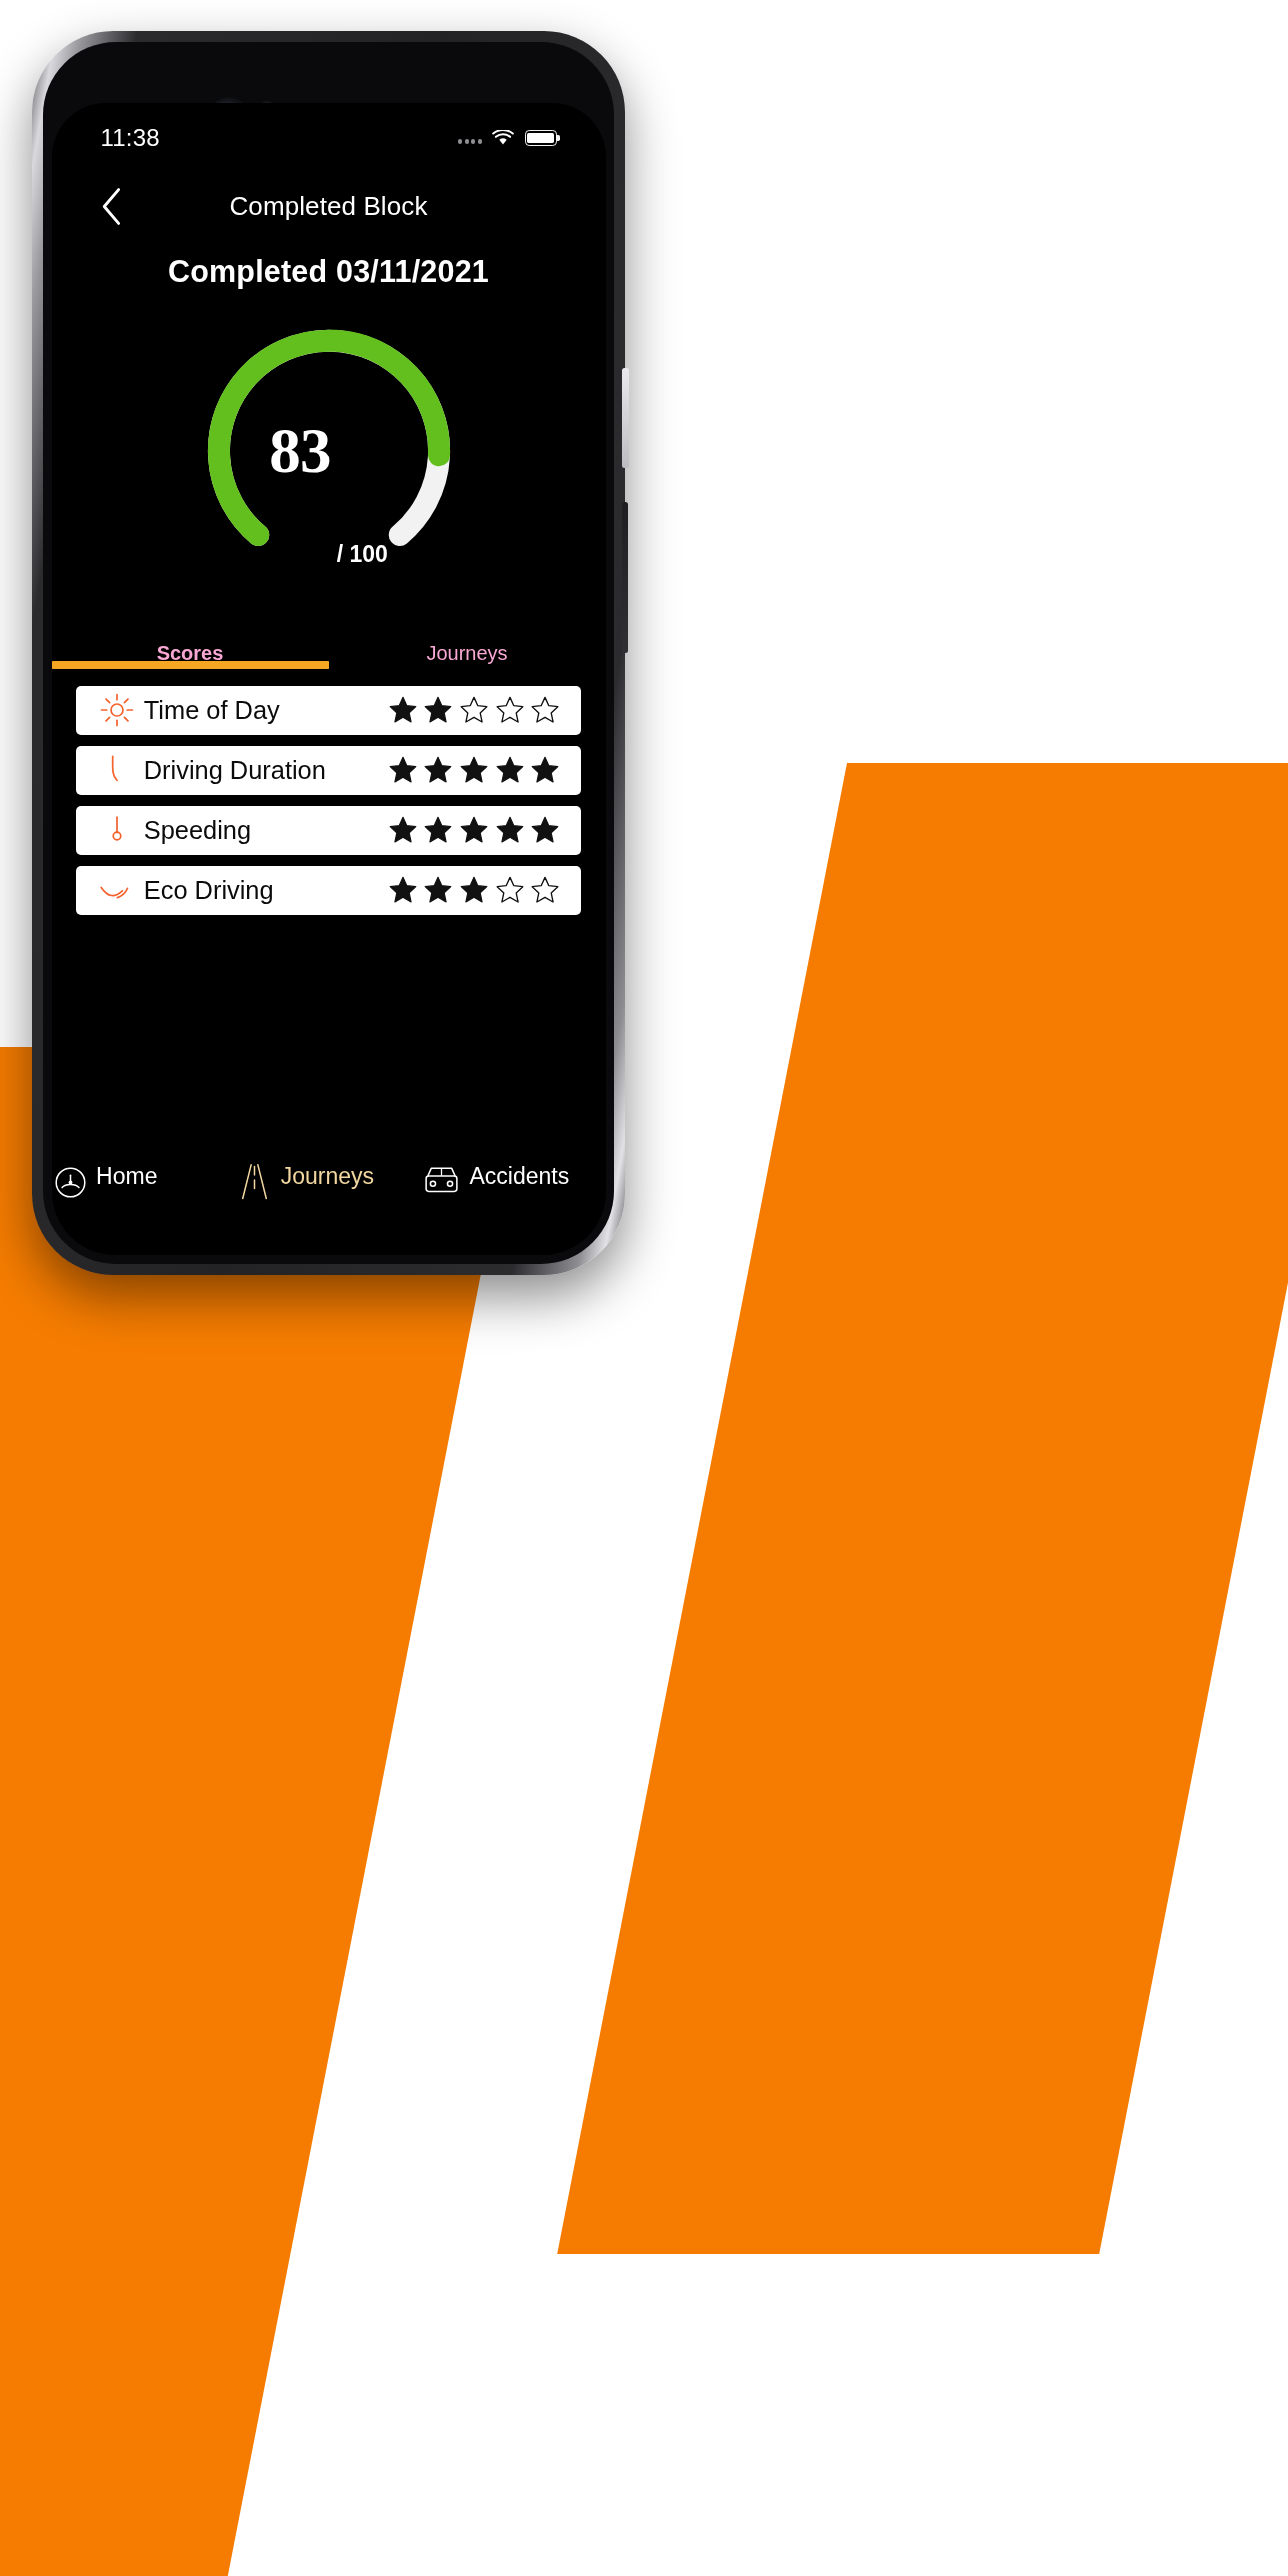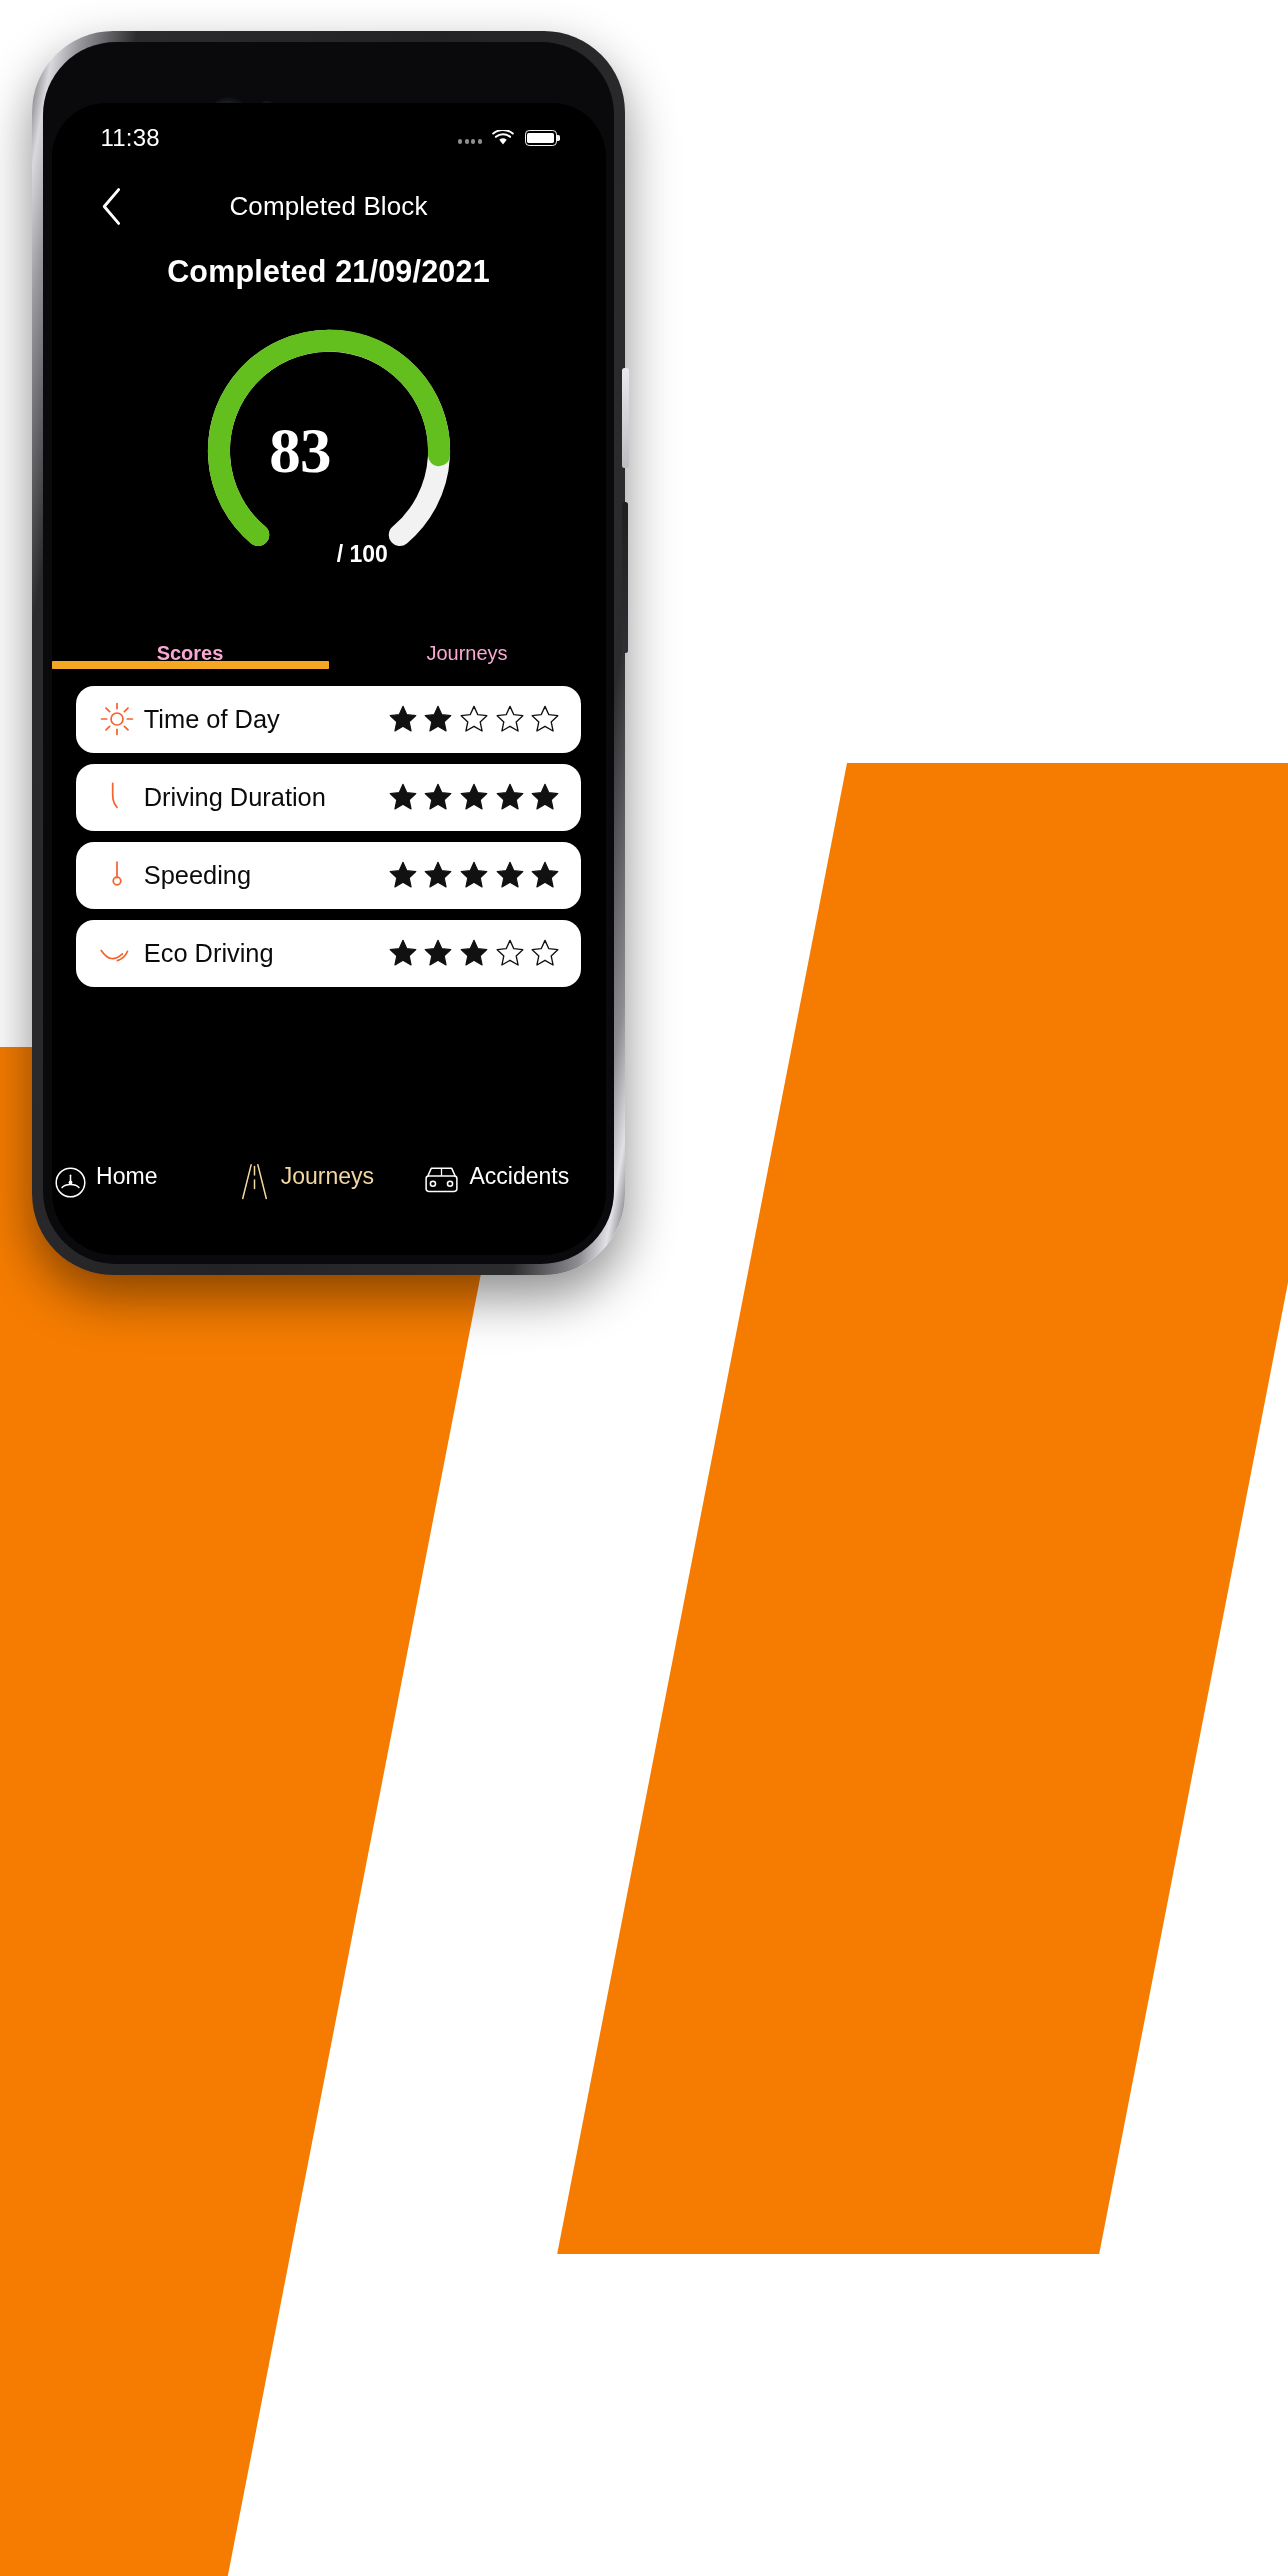--- a/index.html
+++ b/index.html
@@ -144,21 +144,21 @@
   .tab.active .tab-underline{
     position:absolute; left:0; right:0; bottom:0; height:7.6px; background:#F5A623; border-radius:0.8px;
   }
 
   
   .cards{
     position:absolute; left:24.6px; top:583px; width:calc(100% - 49px);
     display:flex; flex-direction:column; gap:11px;
   }
   .card{
-    height:67px; background:#fff; border-radius:18px;
+    height:49px; background:#fff; border-radius:5px;
     display:flex; align-items:center;
     padding:0 22px 0 18.6px;
     cursor:pointer;
   }
   .card-icon{ width:44px; display:flex; align-items:center; justify-content:center; flex:0 0 44px; }
   .card-label{ font-size:25.4px; color:#0b0b0b; font-weight:400; margin-left:5.1px; flex:1; }
   .stars{ display:flex; align-items:center; gap:7.6px; }
   .star{ width:28px; height:28px; display:block; }
 
   
@@ -222,21 +222,21 @@
 
         <div class="header">
           <div class="back-btn">
             <svg width="22" height="39" viewBox="0 0 26 46">
               <path d="M22 3 L5 23 L22 43" stroke="#ffffff" stroke-width="3.4" fill="none" stroke-linecap="round" stroke-linejoin="round"></path>
             </svg>
           </div>
           <div class="header-title">Completed Block</div>
         </div>
 
-        <div class="completed-date">Completed 21/09/2021</div>
+        <div class="completed-date">Completed 03/11/2021</div>
 
         <div class="gauge-wrap">
           <svg width="280" height="254" viewBox="0 0 330 300">
 
             <path d="M 81.4 251.6 A 130 130 0 1 1 248.6 251.6" stroke="#F2F2F2" stroke-width="26" fill="none" stroke-linecap="round"></path>
 
             <path id="gaugeValueArc" stroke="#62BF1E" stroke-width="26" fill="none" stroke-linecap="round" d="M 81.4 251.6 A 130 130 0 1 1 294.9 157.4"></path>
           </svg>
           <div class="gauge-center">
             <span class="gauge-score">83</span>

